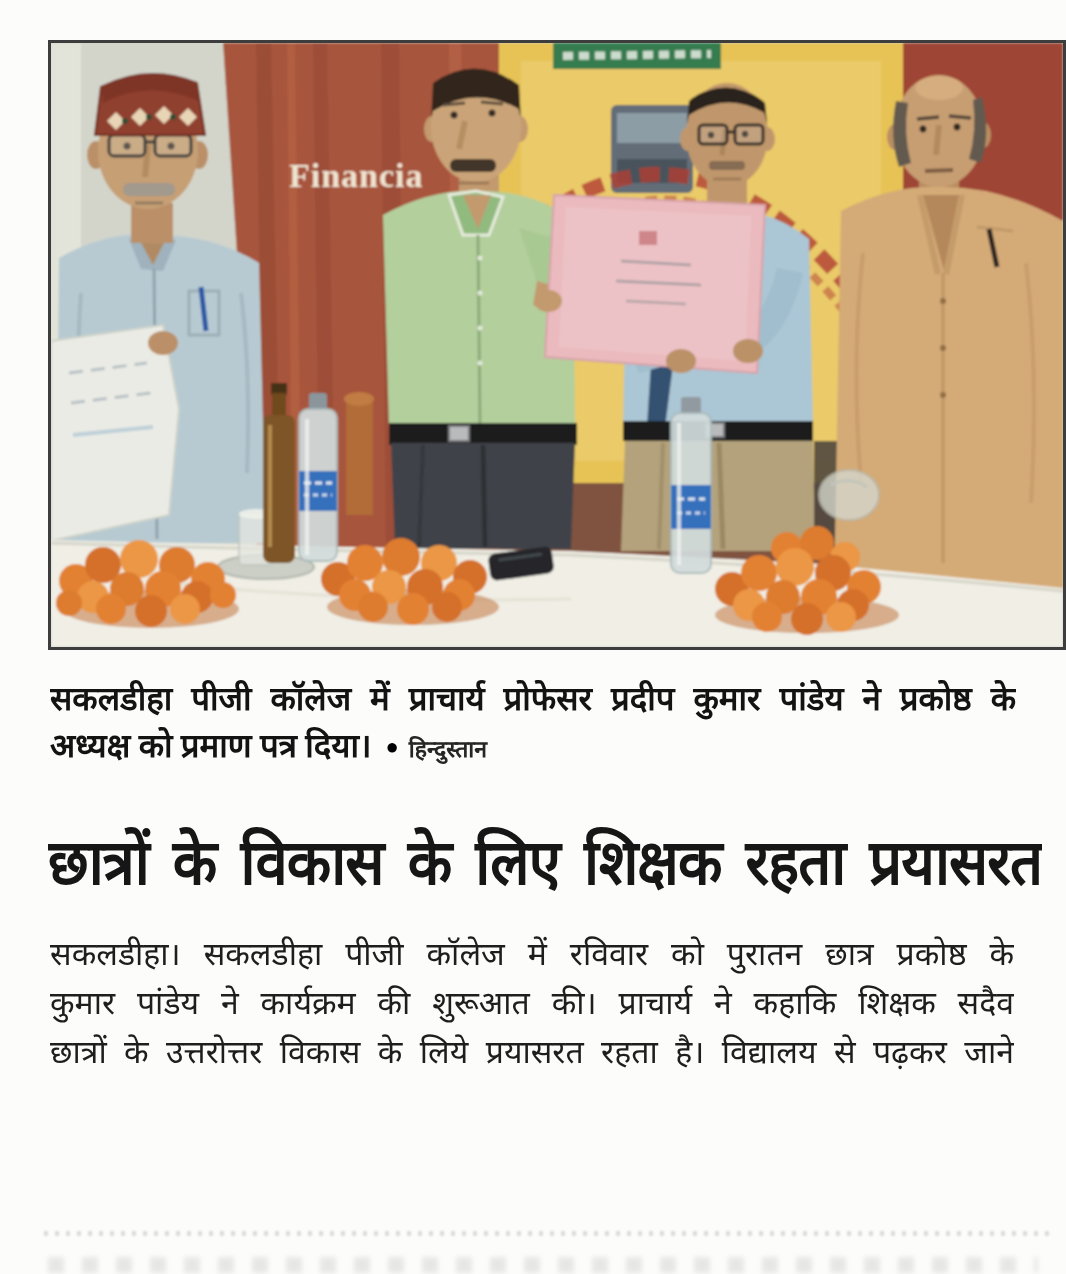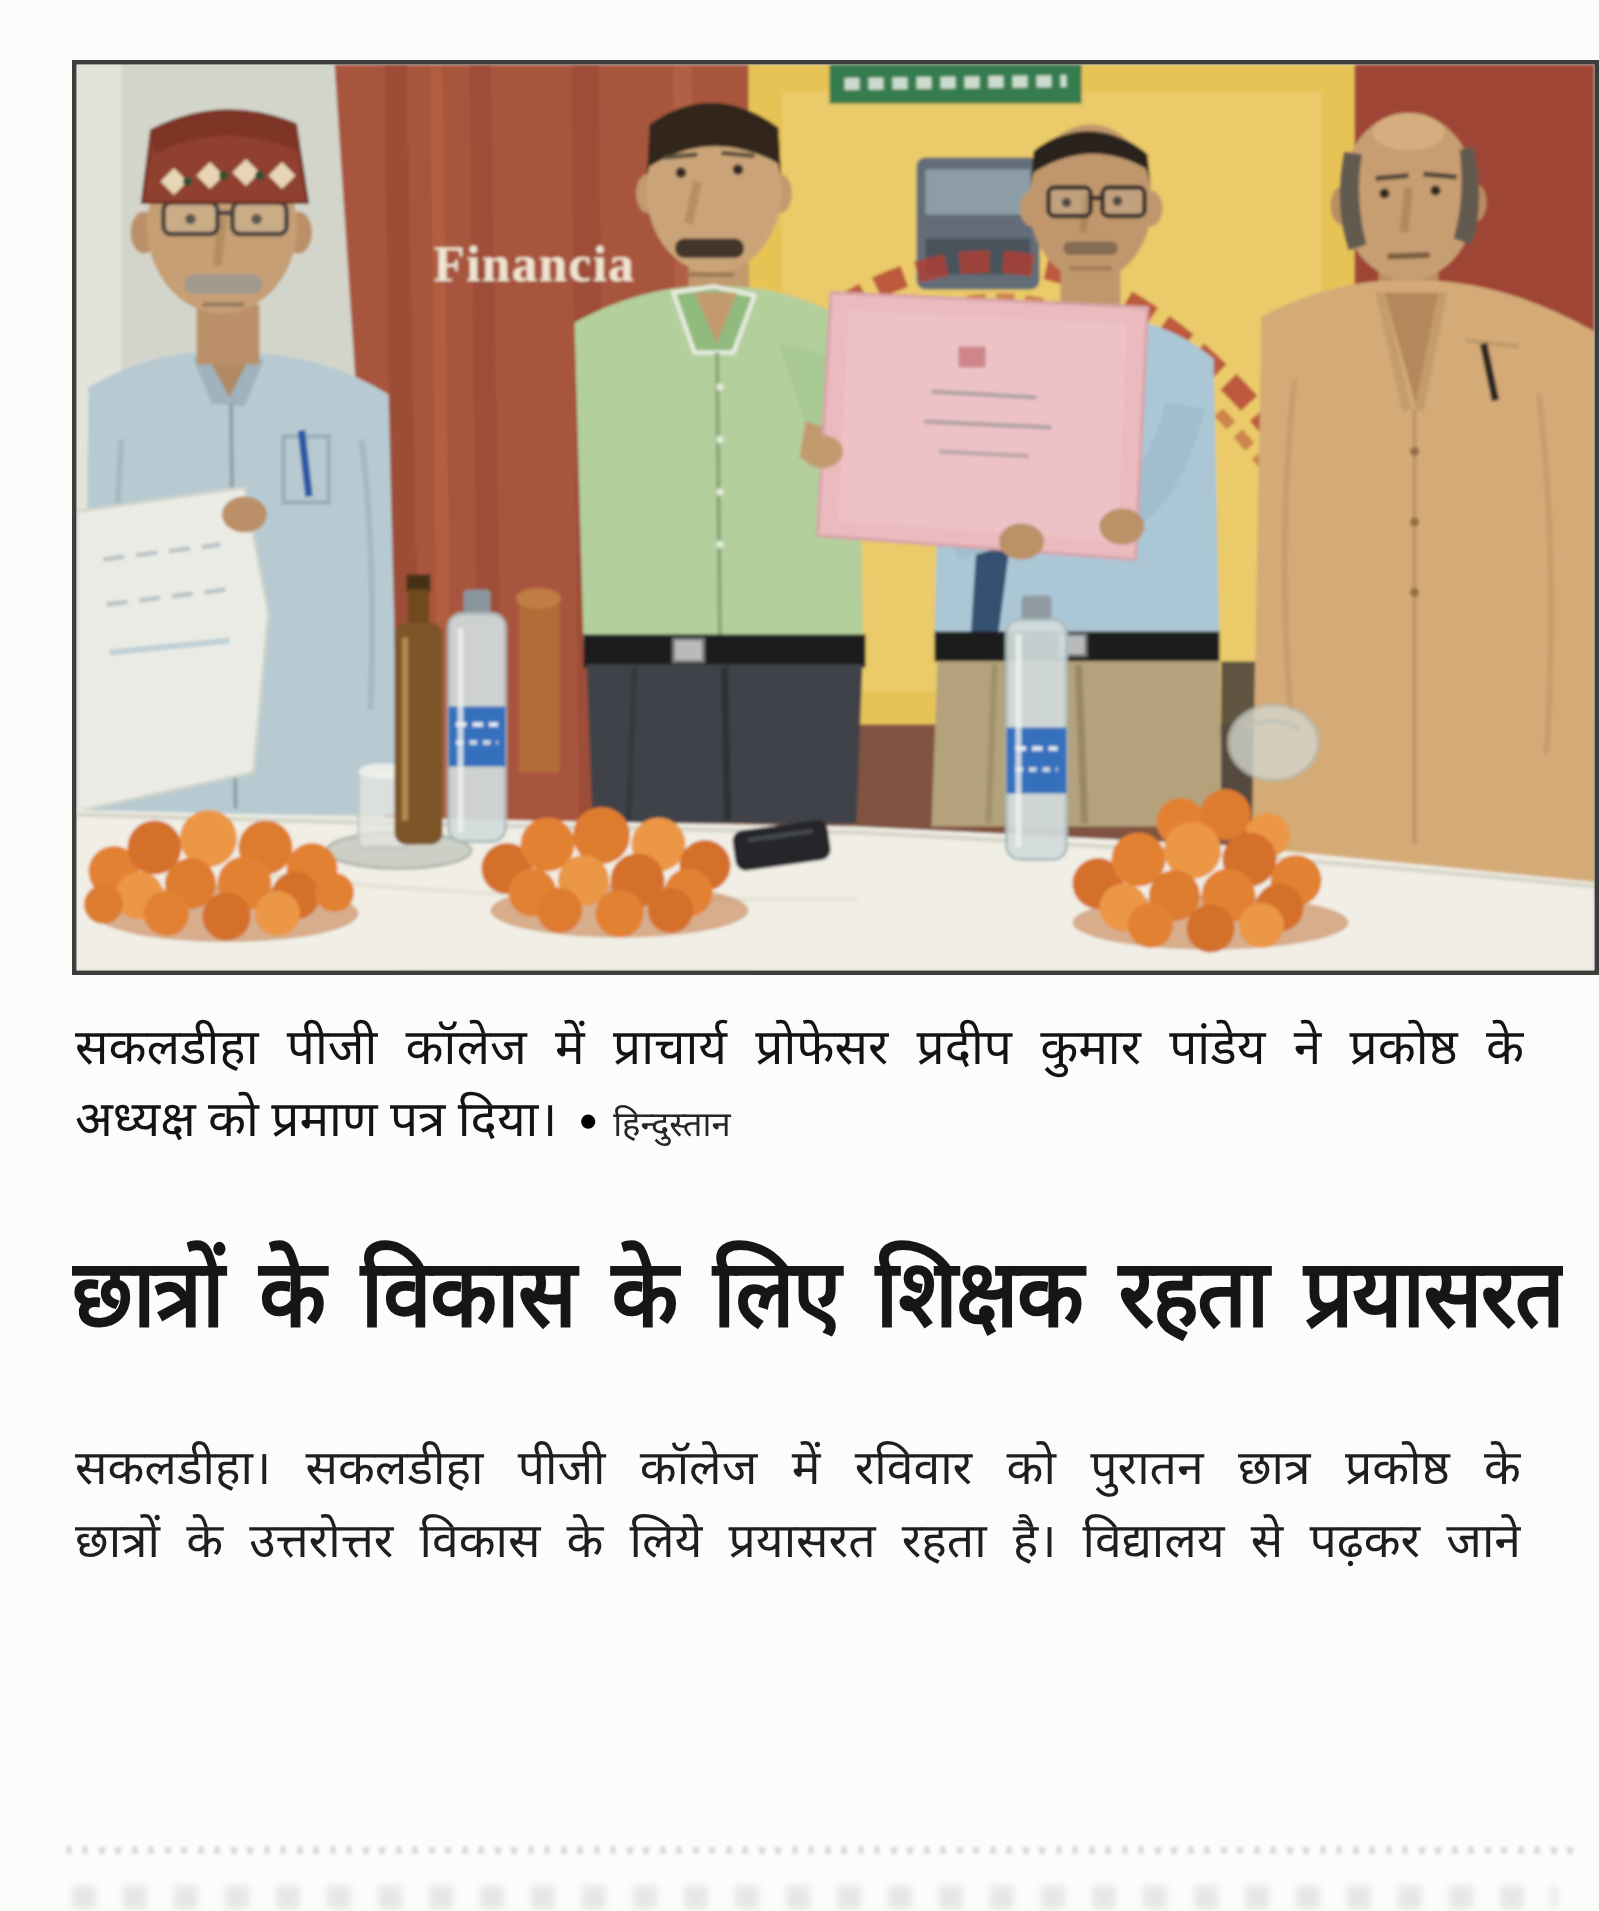--- a/index.html
+++ b/index.html
@@ -12,40 +12,39 @@
   
   .photo-frame{
     position:absolute;left:48px;top:40px;width:1018px;height:610px;
     border:3px solid #3d3d3d;box-sizing:border-box;background:#cfd4cc;
   }
   .photo-frame svg{display:block;width:100%;height:100%;}
 
   
   .caption{
     position:absolute;left:50px;top:676px;width:966px;
-    font-weight:normal;font-size:33px;line-height:47px;color:#131313;
+    font-weight:bold;font-size:33px;line-height:47px;color:#131313;
   }
   .cap-justify{text-align:justify;text-align-last:justify;height:47px;overflow:hidden;}
   .cap-line2{white-space:nowrap;}
   .caption .bullet{font-size:22px;vertical-align:3px;margin:0 10px 0 14px;color:#000;}
   .caption .source{font-size:23px;color:#262626;}
 
   
   .headline{
     position:absolute;left:48px;top:814px;width:994px;height:100px;
     font-weight:bold;font-size:58px;line-height:92px;color:#161616;
     text-align:justify;text-align-last:justify;overflow:hidden;
     transform:scaleY(1.08);transform-origin:top left;letter-spacing:-1px;
   }
 
   
   .article{
     position:absolute;left:50px;top:930px;width:964px;color:#1e1e1e;
     font-size:32px;
-    margin-top:24px;
   }
   .article .line{
     height:49px;line-height:49px;overflow:hidden;
     text-align:justify;text-align-last:justify;
   }
 
   
   .artifact-dots{
     position:absolute;left:44px;top:1231px;width:1010px;height:5px;opacity:.28;
     background:repeating-linear-gradient(90deg,#8a8a8a 0 4px,transparent 4px 11px);
@@ -357,19 +356,20 @@
     <div class="cap-justify">सकलडीहा पीजी कॉलेज में प्राचार्य प्रोफेसर प्रदीप कुमार पांडेय ने प्रकोष्ठ के</div>
     <div class="cap-line2">
       <span>अध्यक्ष को प्रमाण पत्र दिया।</span><span class="bullet">●</span><span class="source">हिन्दुस्तान</span>
     </div>
   </div>
 
   <div class="headline">छात्रों के विकास के लिए शिक्षक रहता प्रयासरत</div>
 
   <div class="article">
     <div class="line">सकलडीहा। सकलडीहा पीजी कॉलेज में रविवार को पुरातन छात्र प्रकोष्ठ के</div>
+    <div class="line">कुमार पांडेय ने कार्यक्रम की शुरूआत की। प्राचार्य ने कहाकि शिक्षक सदैव</div>
     <div class="line">छात्रों के उत्तरोत्तर विकास के लिये प्रयासरत रहता है। विद्यालय से पढ़कर जाने</div>
   </div>
 
   <div class="artifact-dots"></div>
   <div class="cutoff-smudge"></div>
 
 </div>
 
 </body></html>

